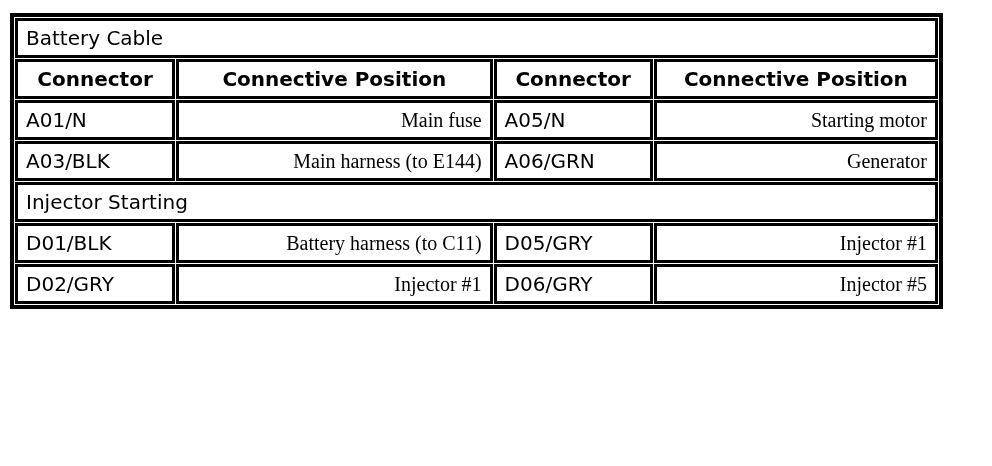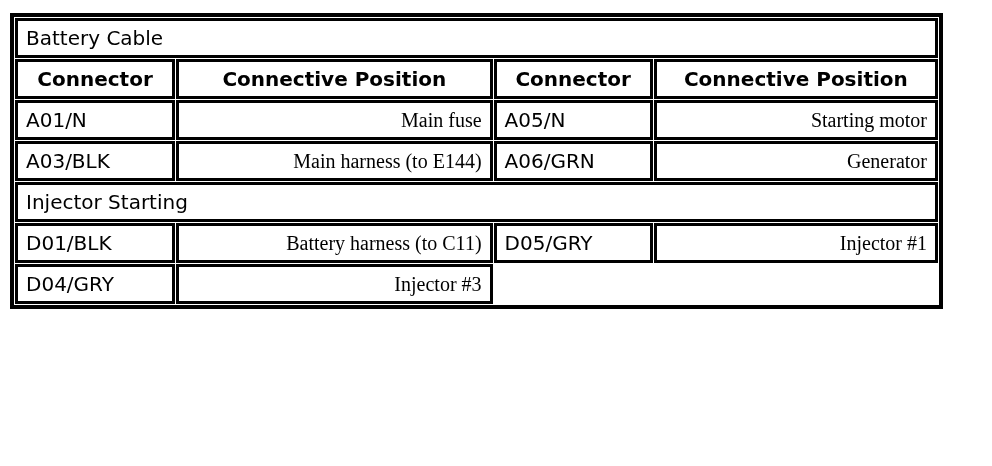--- a/index.html
+++ b/index.html
@@ -97,19 +97,20 @@
         <td class="section-cell" colspan="4">Injector Starting</td>
       </tr>
 
       <tr>
         <td class="conn-cell">D01/BLK</td>
         <td class="pos-cell">Battery harness (to C11)</td>
         <td class="conn-cell">D05/GRY</td>
         <td class="pos-cell">Injector #1</td>
       </tr>
       <tr>
-        <td class="conn-cell">D04/GRY</td>
-        <td class="pos-cell">Injector #3</td>
-        <td class="empty-cell" colspan="2"></td>
+        <td class="conn-cell">D02/GRY</td>
+        <td class="pos-cell">Injector #1</td>
+        <td class="conn-cell">D06/GRY</td>
+        <td class="pos-cell">Injector #5</td>
       </tr>
     </tbody>
   </table>
 </div>
 
 </body></html>

